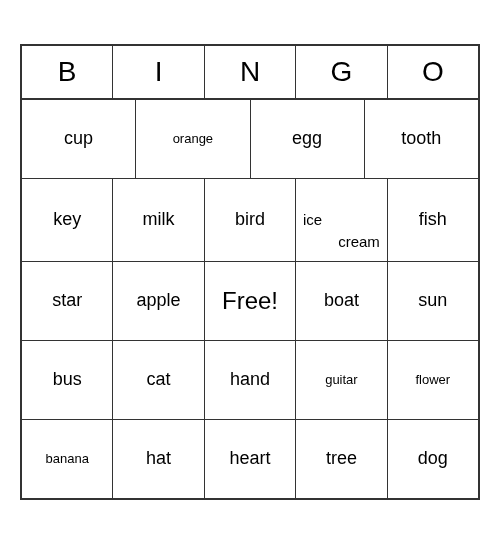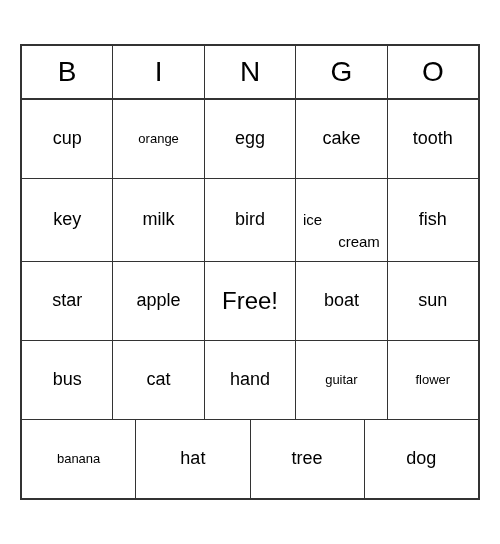--- a/index.html
+++ b/index.html
@@ -92,21 +92,20 @@
       <div class="header-cell">I</div>
       <div class="header-cell">N</div>
       <div class="header-cell">G</div>
       <div class="header-cell">O</div>
     </div>
   <div class="bingo-body">
   <div class="bingo-row">
         <div class="bingo-cell">cup</div>
         <div class="bingo-cell small-text">orange</div>
         <div class="bingo-cell">egg</div>
-        <div class="bingo-cell">cake</div>
         <div class="bingo-cell">tooth</div>
       </div>
       <div class="bingo-row">
         <div class="bingo-cell">key</div>
         <div class="bingo-cell">milk</div>
         <div class="bingo-cell">bird</div>
         <div class="bingo-cell small-text" style="font-size: 15px; gap: 16px;">
           <span style="display: block;">ice</span>
           <span style="display: block; margin-top: 44px;">cream</span>
         </div>
@@ -122,17 +121,18 @@
       <div class="bingo-row">
         <div class="bingo-cell">bus</div>
         <div class="bingo-cell">cat</div>
         <div class="bingo-cell">hand</div>
         <div class="bingo-cell small-text">guitar</div>
         <div class="bingo-cell small-text">flower</div>
       </div>
       <div class="bingo-row">
         <div class="bingo-cell small-text">banana</div>
         <div class="bingo-cell">hat</div>
+        <div class="bingo-cell">heart</div>
         <div class="bingo-cell">tree</div>
         <div class="bingo-cell">dog</div>
       </div>
     </div>
 </div>
 
 </body></html>

